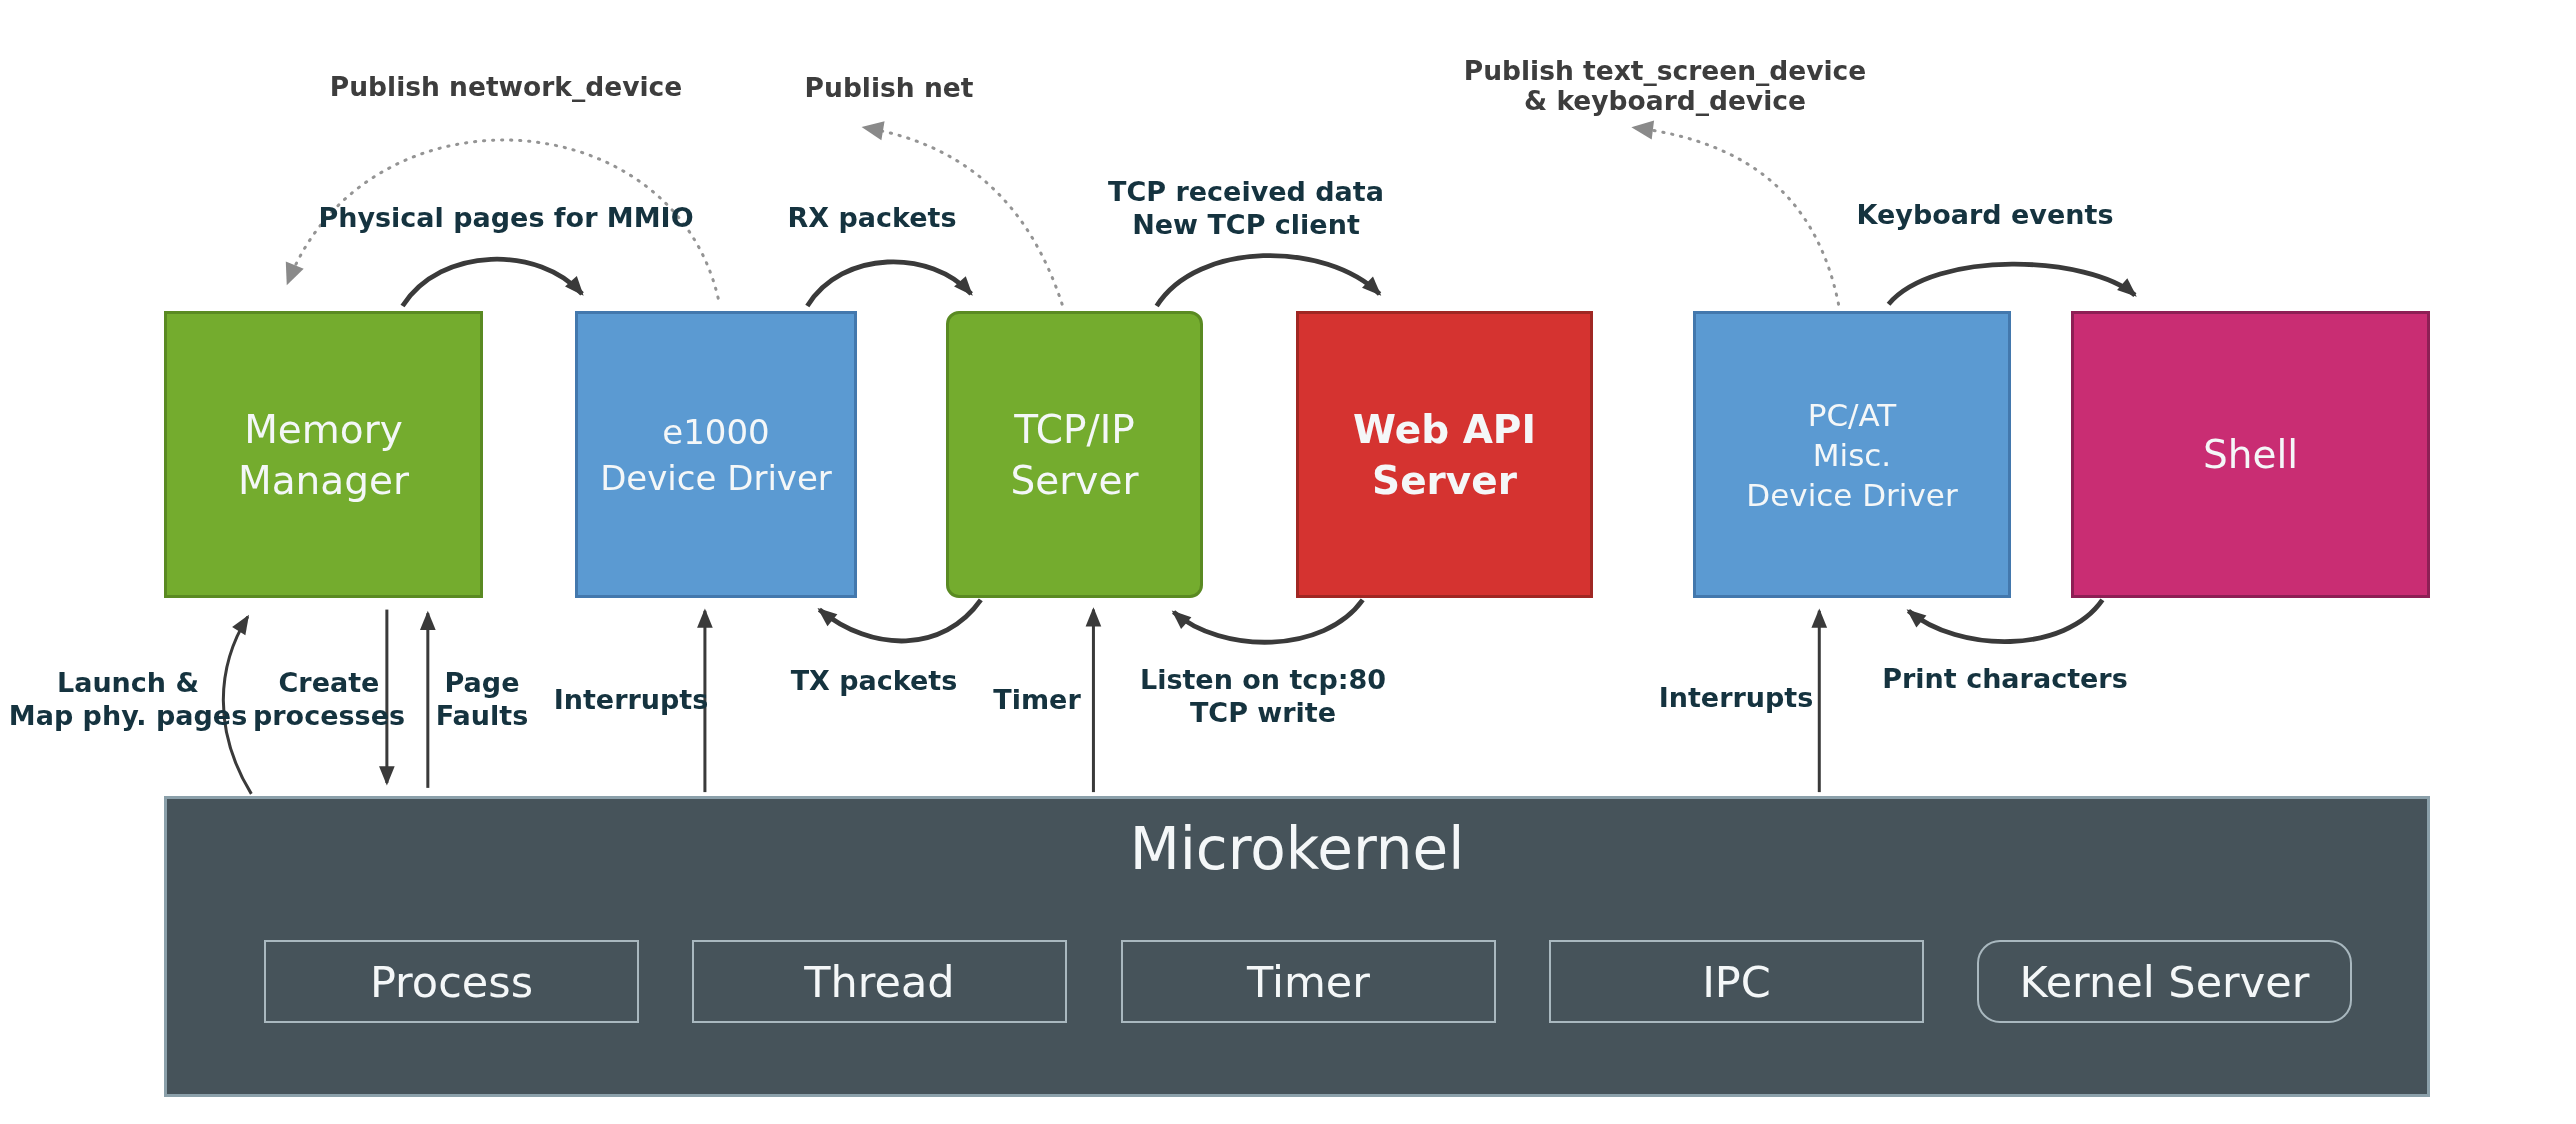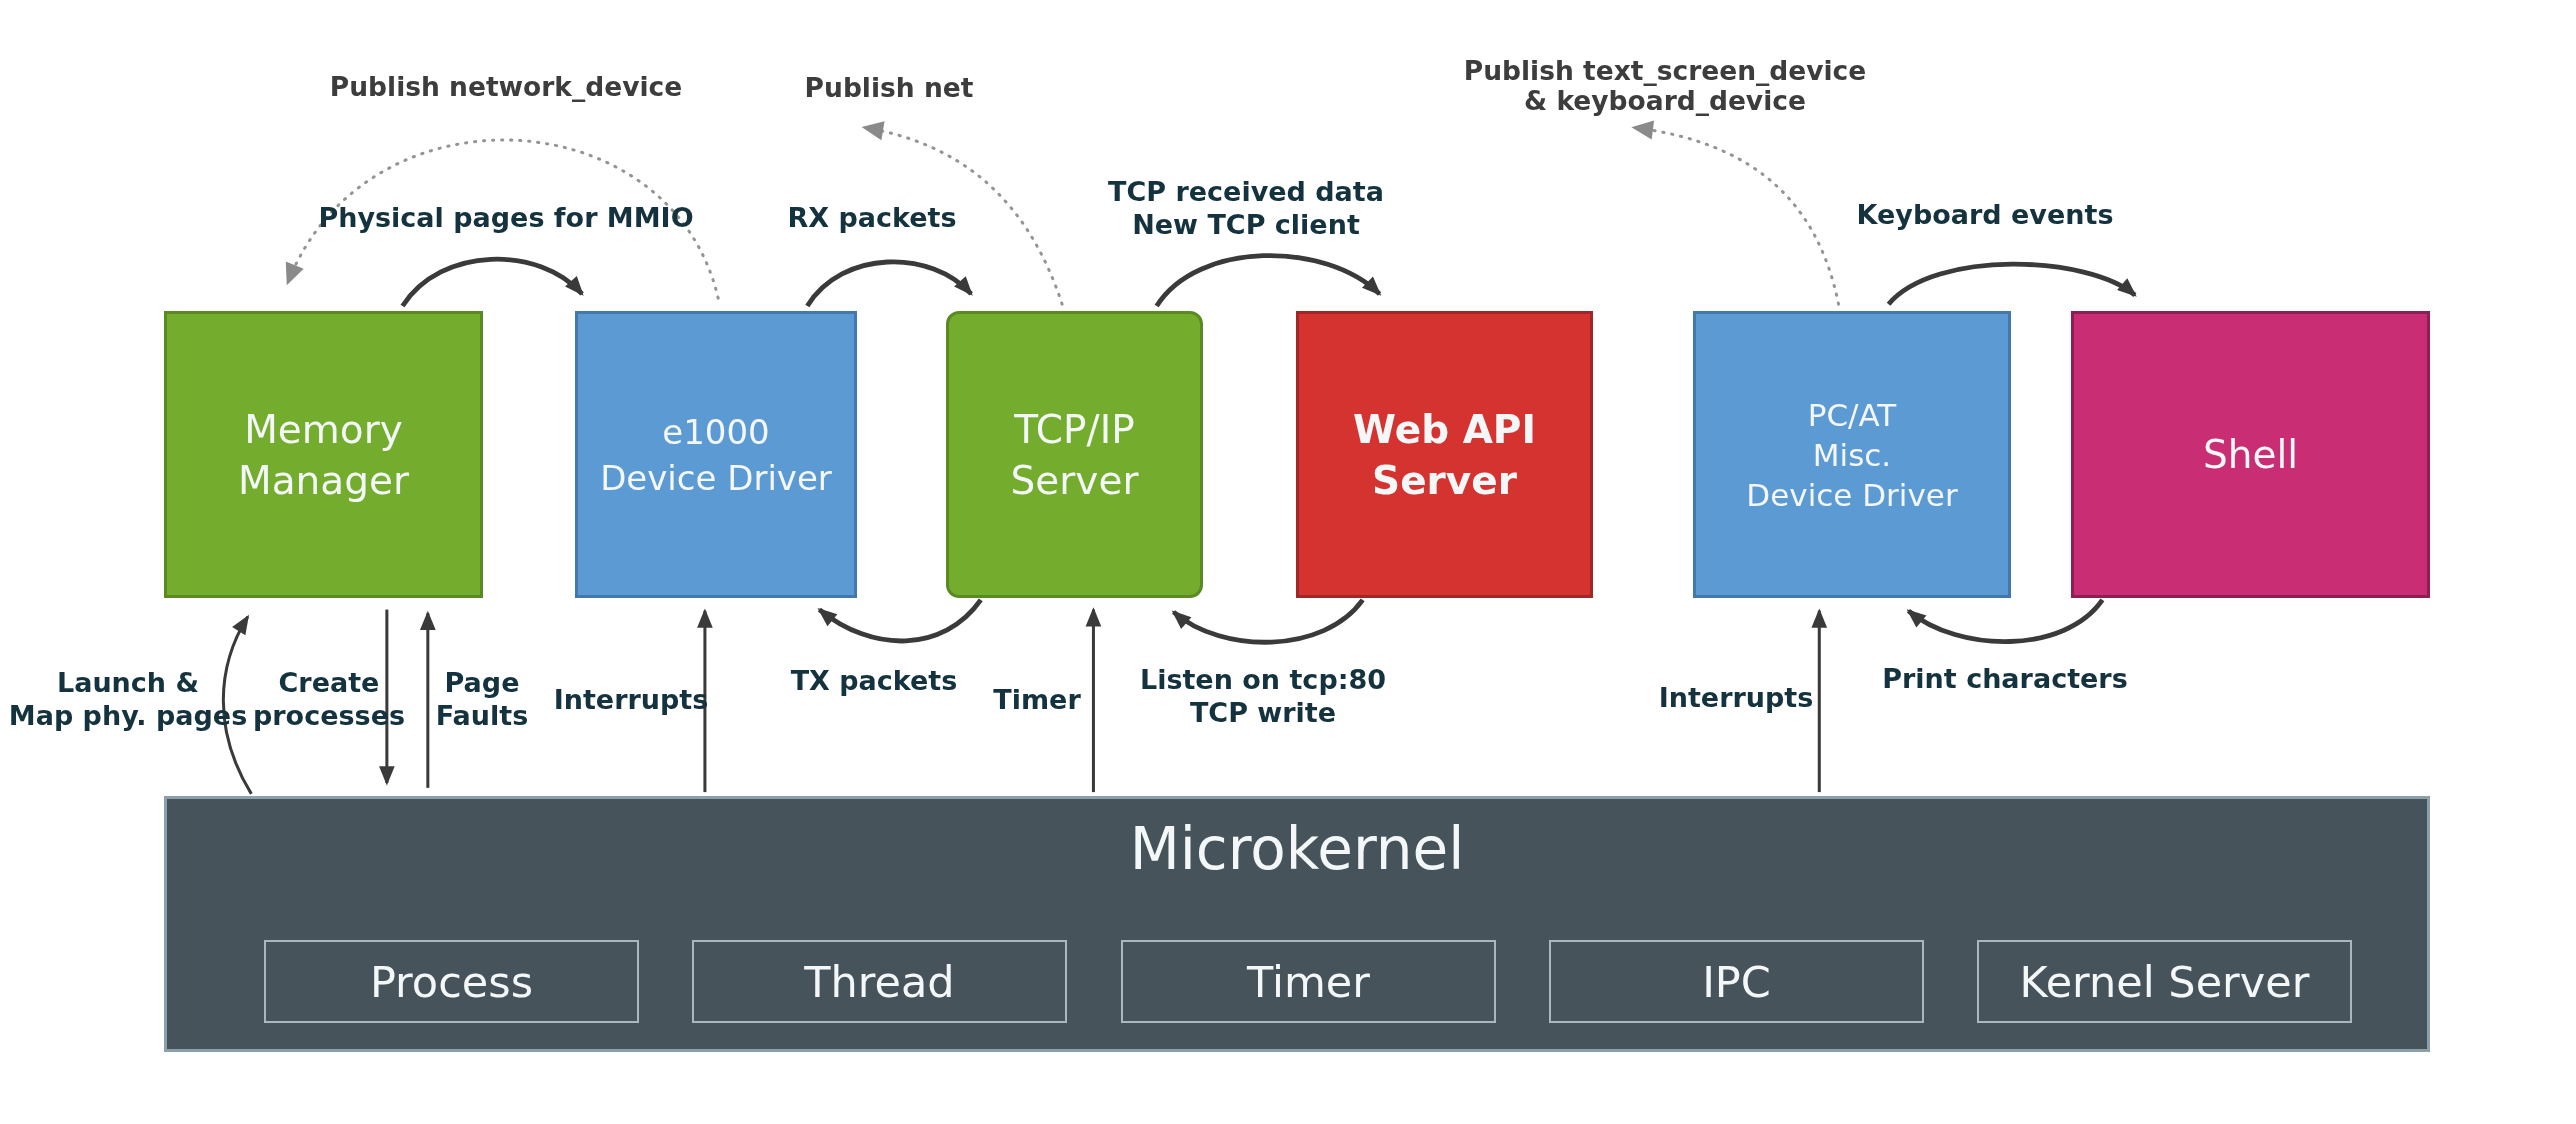--- a/index.html
+++ b/index.html
@@ -31,21 +31,21 @@
   .green{background:var(--c-green,#74ac2e);border-color:var(--c-green_border,#5a8a22);}
   .blue{background:var(--c-blue,#5b9ad2);border-color:var(--c-blue_border,#4378ad);}
   .red{background:var(--c-red,#d53330);border-color:var(--c-red_border,#a02723);}
   .magenta{background:var(--c-magenta,#c92d73);border-color:var(--c-magenta_border,#8e1f55);}
   .fs-big{font-size:39px;line-height:51px;}
   .fs-mid{font-size:34px;line-height:46px;}
   .fs-small{font-size:31px;line-height:40px;}
 
   
   #kernel-box{
-    position:absolute;left:164px;top:796px;width:2266px;height:256px;
+    position:absolute;left:164px;top:796px;width:2266px;height:301px;
     box-sizing:border-box;border:3px solid var(--c-kernel_border,#8ba0aa);
     background:var(--c-kernel,#46535a);
   }
   #kernel-title{
     position:absolute;left:0;right:0;top:17px;
     text-align:center;color:var(--c-box_text,#f4f7f8);
     font-size:58px;line-height:66px;
   }
   .module-box{
     position:absolute;top:141px;height:83px;width:375px;
@@ -128,21 +128,21 @@
   <div class="service-box magenta fs-big" style="left:2071px;width:359px;">
     <span class="ln">Shell</span>
   </div>
 
   <div id="kernel-box">
     <div id="kernel-title">Microkernel</div>
     <div class="module-box" style="left:97px;">Process</div>
     <div class="module-box" style="left:525px;">Thread</div>
     <div class="module-box" style="left:954px;">Timer</div>
     <div class="module-box" style="left:1382px;">IPC</div>
-    <div class="module-box" style="left:1810px;">Kernel Server</div>
+    <div class="module-box" style="left:1810px;border-radius:23px;">Kernel Server</div>
   </div>
 
   <div class="flow-label gray" style="left:506px;top:87px;">Publish network_device</div>
   <div class="flow-label gray" style="left:889px;top:88px;">Publish net</div>
   <div class="flow-label gray" style="left:1665px;top:86px;">
     <div>Publish text_screen_device</div>
     <div>&amp; keyboard_device</div>
   </div>
   <div class="flow-label" style="left:506px;top:217px;">Physical pages for MMIO</div>
   <div class="flow-label" style="left:872px;top:217px;">RX packets</div>

